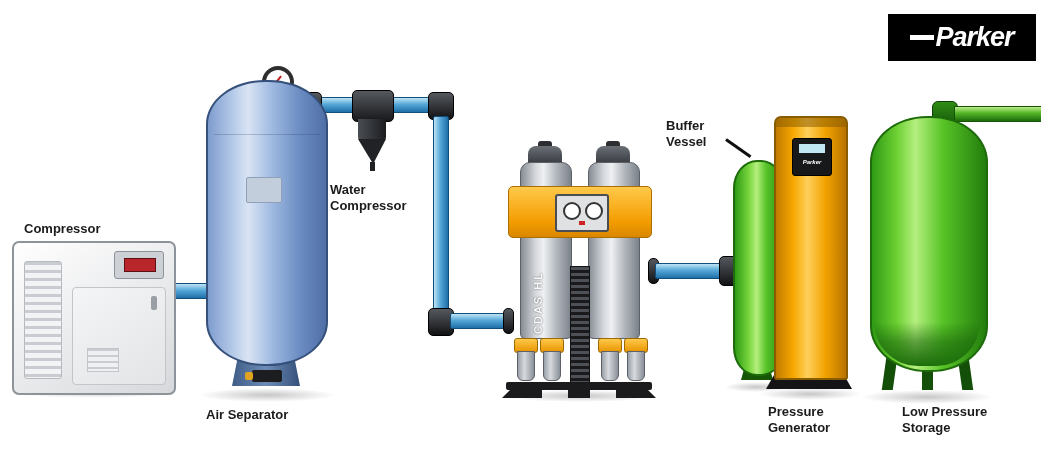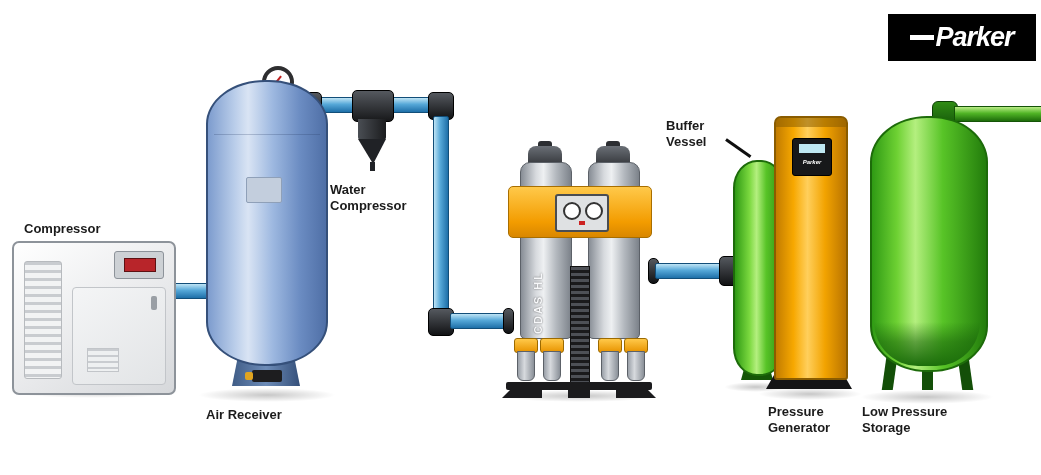--- a/index.html
+++ b/index.html
@@ -67,21 +67,21 @@
 
   <div class="abs" style="left:274px;top:93px;width:9px;height:18px;background:#d9a520;border:1px solid #a67a10;"></div>
   <div class="abs" style="left:262px;top:66px;width:32px;height:32px;border-radius:50%;background:#fff;border:4px solid #2e2e30;box-sizing:border-box;">
     <div class="abs" style="left:11px;top:5px;width:2px;height:10px;background:#c02020;transform:rotate(38deg);"></div>
   </div>
 
   <div class="abs" style="left:206px;top:80px;width:118px;height:282px;border-radius:59px/44px;border:2px solid #35507a;background:linear-gradient(90deg,#7d9cce 0%,#b8cce9 22%,#d9e4f4 34%,#9db8e0 55%,#6b8cc2 78%,#4f6fa6 100%);">
     <div class="abs" style="left:38px;top:95px;width:34px;height:24px;background:#c3cedd;border:1px solid #8fa0b8;border-radius:2px;"></div>
     <div class="abs" style="left:6px;top:52px;width:106px;height:1px;background:rgba(40,60,100,.25);"></div>
   </div>
-  <div class="label" style="left:206px;top:407px;width:118px;">Air Receiver</div>
+  <div class="label" style="left:206px;top:407px;width:118px;">Air Separator</div>
 
   <div class="abs" style="left:352px;top:90px;width:40px;height:30px;background:linear-gradient(180deg,#55595f,#17181a);border-radius:5px;border:1px solid #000;"></div>
   <div class="abs" style="left:358px;top:119px;width:28px;height:21px;background:linear-gradient(90deg,#4a4e54,#1b1c1e);border-radius:0 0 3px 3px;"></div>
   <div class="abs" style="left:358px;top:139px;width:28px;height:25px;background:#202226;clip-path:polygon(0 0,100% 0,54% 100%);"></div>
   <div class="abs" style="left:370px;top:162px;width:5px;height:9px;background:#202226;"></div>
   <div class="label" style="left:330px;top:182px;width:86px;">Water
 Compressor</div>
 
   <div class="abs" style="left:506px;top:146px;width:146px;height:250px;">
     <div class="abs" style="left:32px;top:-5px;width:14px;height:8px;background:#2c2e32;border-radius:3px;"></div>
@@ -131,21 +131,21 @@
   </div>
   <div class="label" style="left:768px;top:404px;width:84px;">Pressure
 Generator</div>
 
   <div class="abs" style="left:884px;top:358px;width:11px;height:32px;background:#134f08;transform:skewX(-8deg);"></div>
   <div class="abs" style="left:922px;top:358px;width:11px;height:32px;background:#134f08;"></div>
   <div class="abs" style="left:960px;top:358px;width:11px;height:32px;background:#134f08;transform:skewX(8deg);"></div>
   <div class="abs" style="left:870px;top:116px;width:114px;height:252px;background:linear-gradient(90deg,#2f9a14,#6ed133 22%,#b4ef7f 38%,#58c427 62%,#237d0c 100%);border:2px solid #1d6b0a;border-radius:57px/46px;">
     <div class="abs" style="left:2px;top:204px;width:106px;height:44px;background:linear-gradient(180deg,rgba(20,90,8,0) 0%,rgba(23,97,10,.55) 45%,#1c6e0b 100%);border-radius:0 0 53px 53px;"></div>
   </div>
-  <div class="label" style="left:862px;top:404px;width:130px;">Low Pressure
+  <div class="label" style="left:902px;top:404px;width:130px;">Low Pressure
 Storage</div>
 
   <div class="abs" style="left:888px;top:14px;width:148px;height:47px;background:#000;display:flex;align-items:center;justify-content:center;">
     <div style="width:24px;height:5px;background:#fff;margin-right:1px;"></div>
     <span style="color:#fff;font-size:27px;font-weight:bold;font-style:italic;letter-spacing:-1px;">Parker</span>
   </div>
 
 </div>
 
 </body></html>

